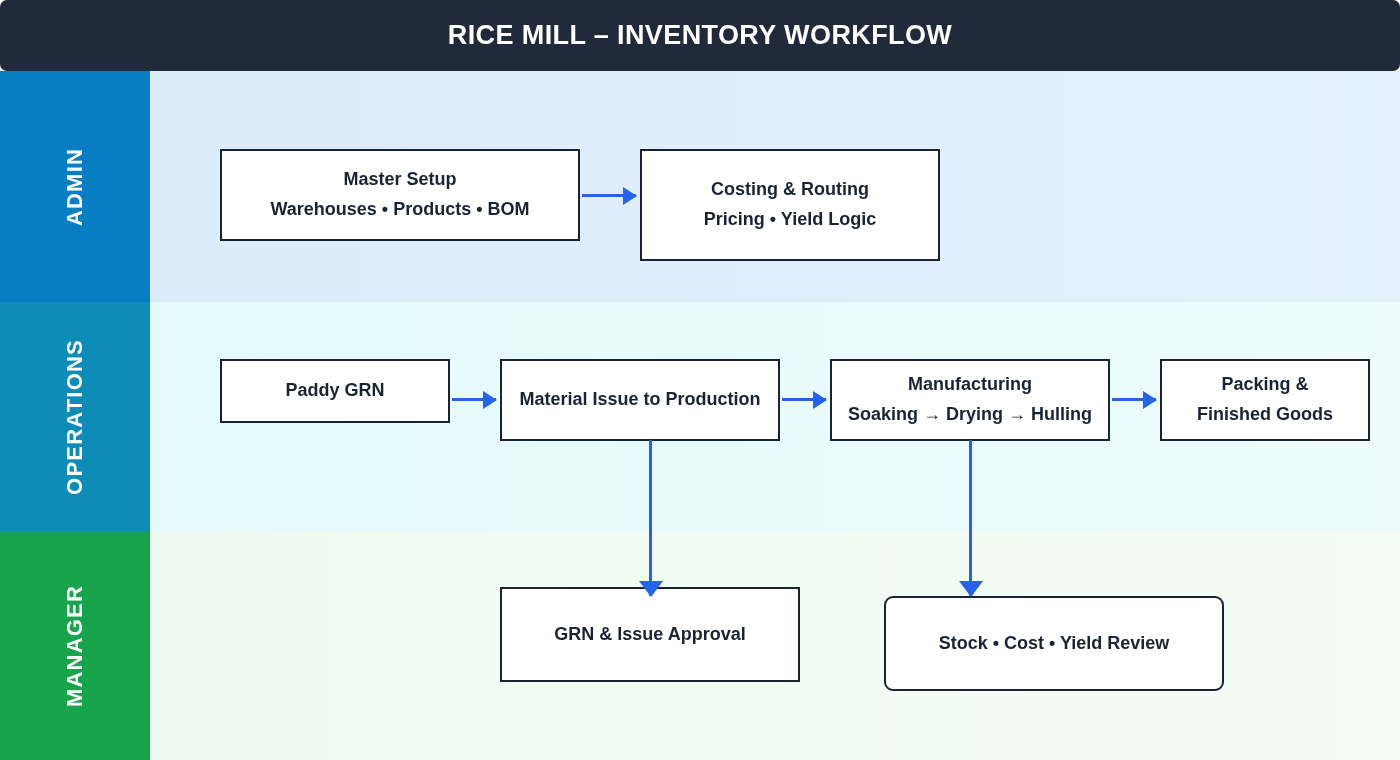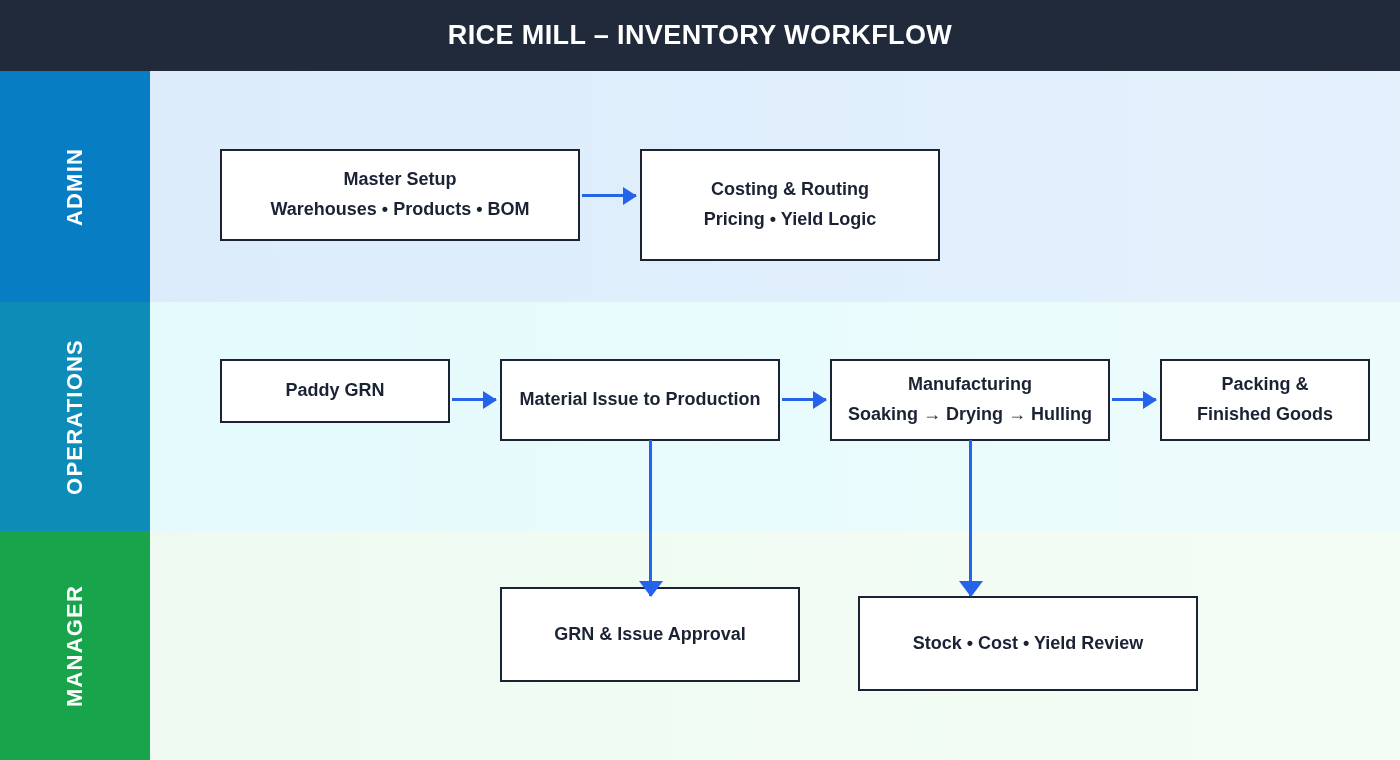--- a/index.html
+++ b/index.html
@@ -24,20 +24,21 @@
   .header {
     position: absolute;
     left: 0;
     top: 0;
     width: 1400px;
     height: 71px;
     background: #212a3a;
     display: flex;
     align-items: center;
     justify-content: center;
+    border-radius: 7px;
   }
   .header-title {
     color: #ffffff;
     font-size: 27px;
     font-weight: bold;
     letter-spacing: 0.4px;
     font-family: "Liberation Sans", sans-serif;
   }
 
   
@@ -214,21 +215,21 @@
   <div class="lane" id="lane-manager">
     <div class="lane-tab">
       <span class="lane-tab-label">MANAGER</span>
     </div>
     <div class="lane-body">
 
       <div class="node" style="left:350px; top:56px; width:300px; height:95px;">
         <span class="node-line">GRN &amp; Issue Approval</span>
       </div>
 
-      <div class="node" style="left:708px; top:65px; width:340px; height:95px;">
+      <div class="node" style="left:734px; top:65px; width:340px; height:95px;border-radius:9px;">
         <span class="node-line">Stock • Cost • Yield Review</span>
       </div>
 
     </div>
   </div>
 
   <div class="arrow-v" style="left:649px; top:440px; width:3px; height:156px;"></div>
 
   <div class="arrow-v" style="left:969px; top:440px; width:3px; height:156px;"></div>
 

